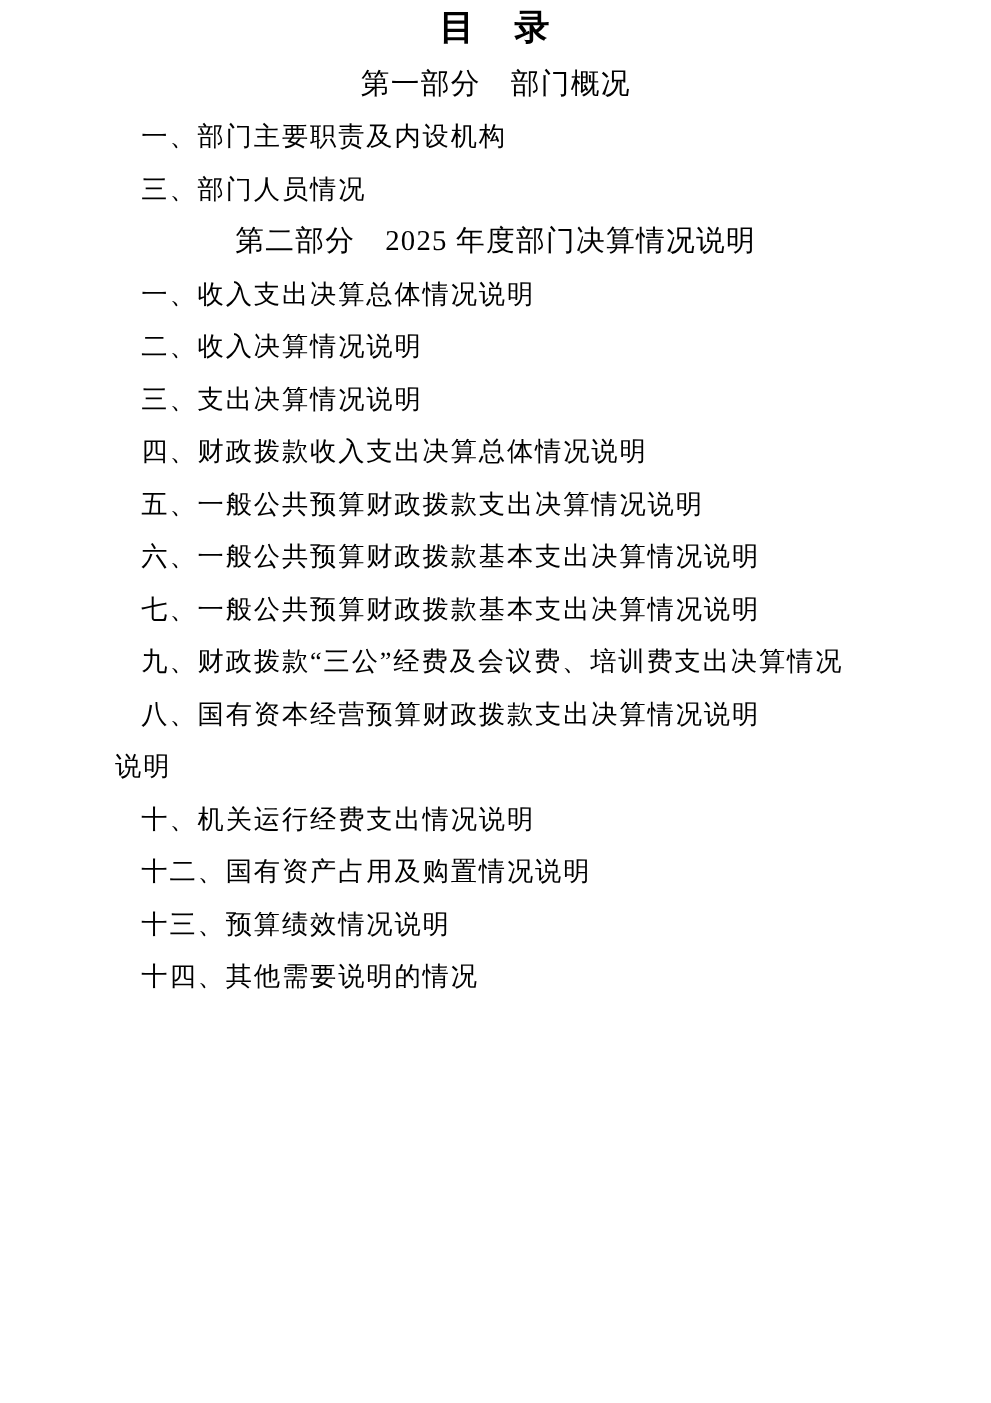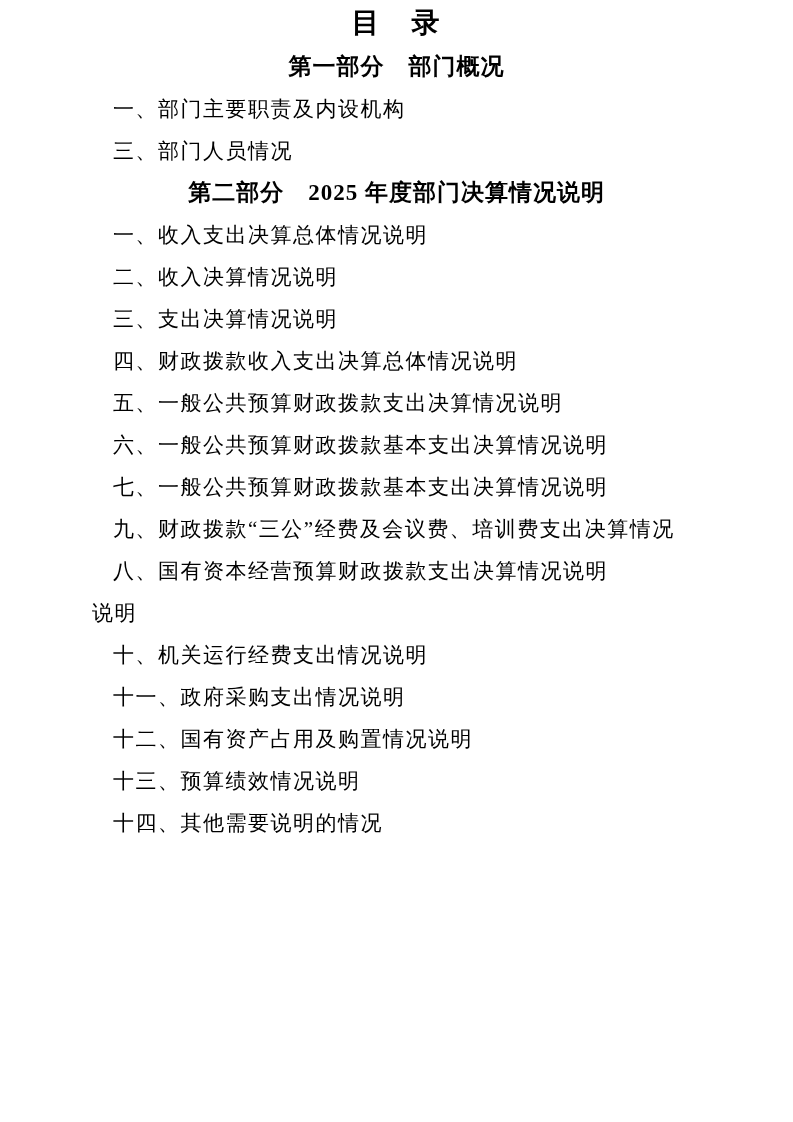--- a/index.html
+++ b/index.html
@@ -20,21 +20,21 @@
     font-size: 28px;
     font-weight: bold;
     letter-spacing: 2px;
     white-space: nowrap;
   }
   .section-heading {
     height: 42px;
     line-height: 42px;
     text-align: center;
     font-size: 23px;
-    font-weight: bold;
+    font-weight: normal;
     letter-spacing: 1px;
     white-space: nowrap;
   }
   .toc-item {
     height: 42px;
     line-height: 42px;
     padding-left: 113px;
     font-size: 21px;
     letter-spacing: 1.5px;
     white-space: nowrap;
@@ -61,18 +61,17 @@
   <div class="toc-item">二、收入决算情况说明</div>
   <div class="toc-item">三、支出决算情况说明</div>
   <div class="toc-item">四、财政拨款收入支出决算总体情况说明</div>
   <div class="toc-item">五、一般公共预算财政拨款支出决算情况说明</div>
   <div class="toc-item">六、一般公共预算财政拨款基本支出决算情况说明</div>
   <div class="toc-item">七、一般公共预算财政拨款基本支出决算情况说明</div>
   <div class="toc-item">九、财政拨款“三公”经费及会议费、培训费支出决算情况</div>
   <div class="toc-item">八、国有资本经营预算财政拨款支出决算情况说明</div>
   <div class="toc-item continuation">说明</div>
   <div class="toc-item">十、机关运行经费支出情况说明</div>
-  <div class="toc-item">十一、政府采购支出情况说明</div>
   <div class="toc-item">十二、国有资产占用及购置情况说明</div>
   <div class="toc-item">十三、预算绩效情况说明</div>
   <div class="toc-item">十四、其他需要说明的情况</div>
 
 </div>
 
 </body></html>

